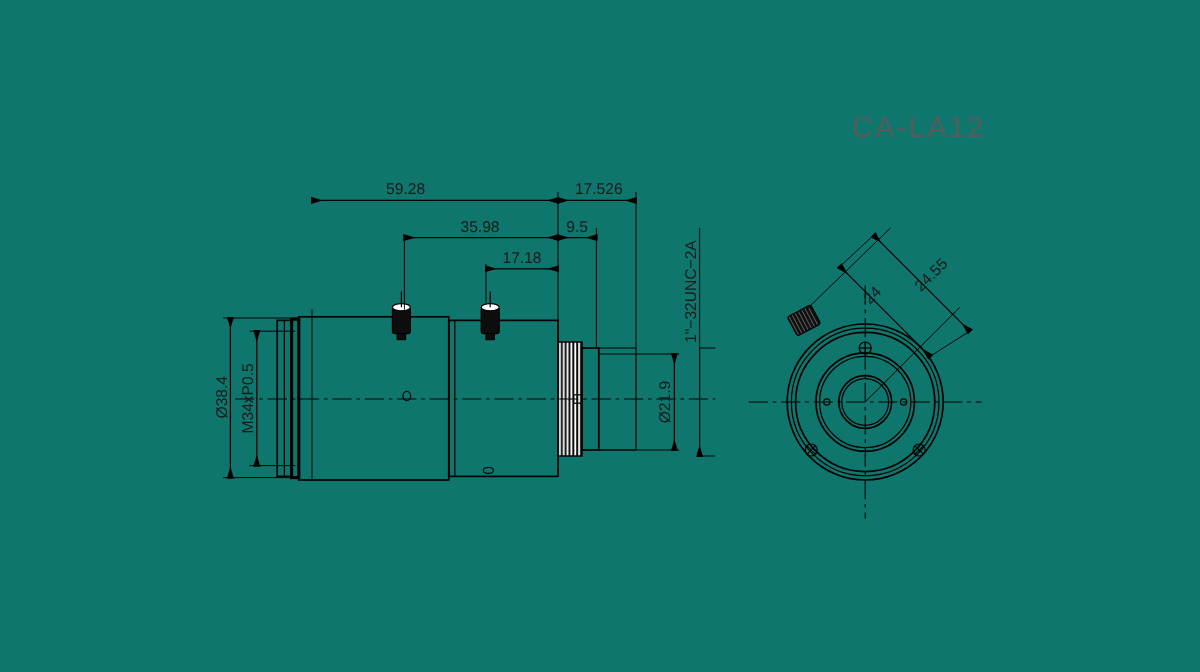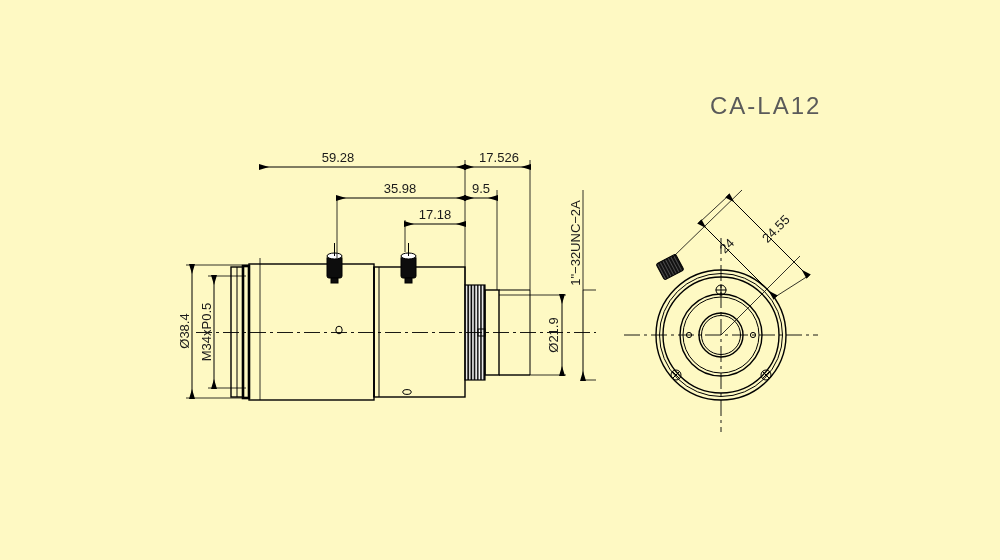--- a/index.html
+++ b/index.html
@@ -1,18 +1,18 @@
 <!DOCTYPE html>
 <html><head>
 <meta charset="utf-8">
 <style>
   html,body{margin:0;padding:0;background:#ffffff;}
   body{width:1000px;height:560px;overflow:hidden;
        font-family:"Liberation Sans", sans-serif;color:#1a1a1a;}
-  #sheet{position:relative;width:1000px;height:560px;background:#fef9c3;}
+  #sheet{position:relative;width:1000px;height:560px;background:#0f766e;}
   svg{display:block;}
   text{font-family:"Liberation Sans", sans-serif;fill:#1a1a1a;}
   .dimtext{font-size:13px;}
   .title{font-size:24px;letter-spacing:2px;fill:#5a5a5a;}
   .ln{stroke:#000;fill:none;}
   .thin{stroke-width:1;}
   .med{stroke-width:1.4;}
   .thick{stroke-width:2.6;}
   .dimln{stroke:#000;stroke-width:1;fill:none;}
   .extln{stroke:#000;stroke-width:0.8;fill:none;}

